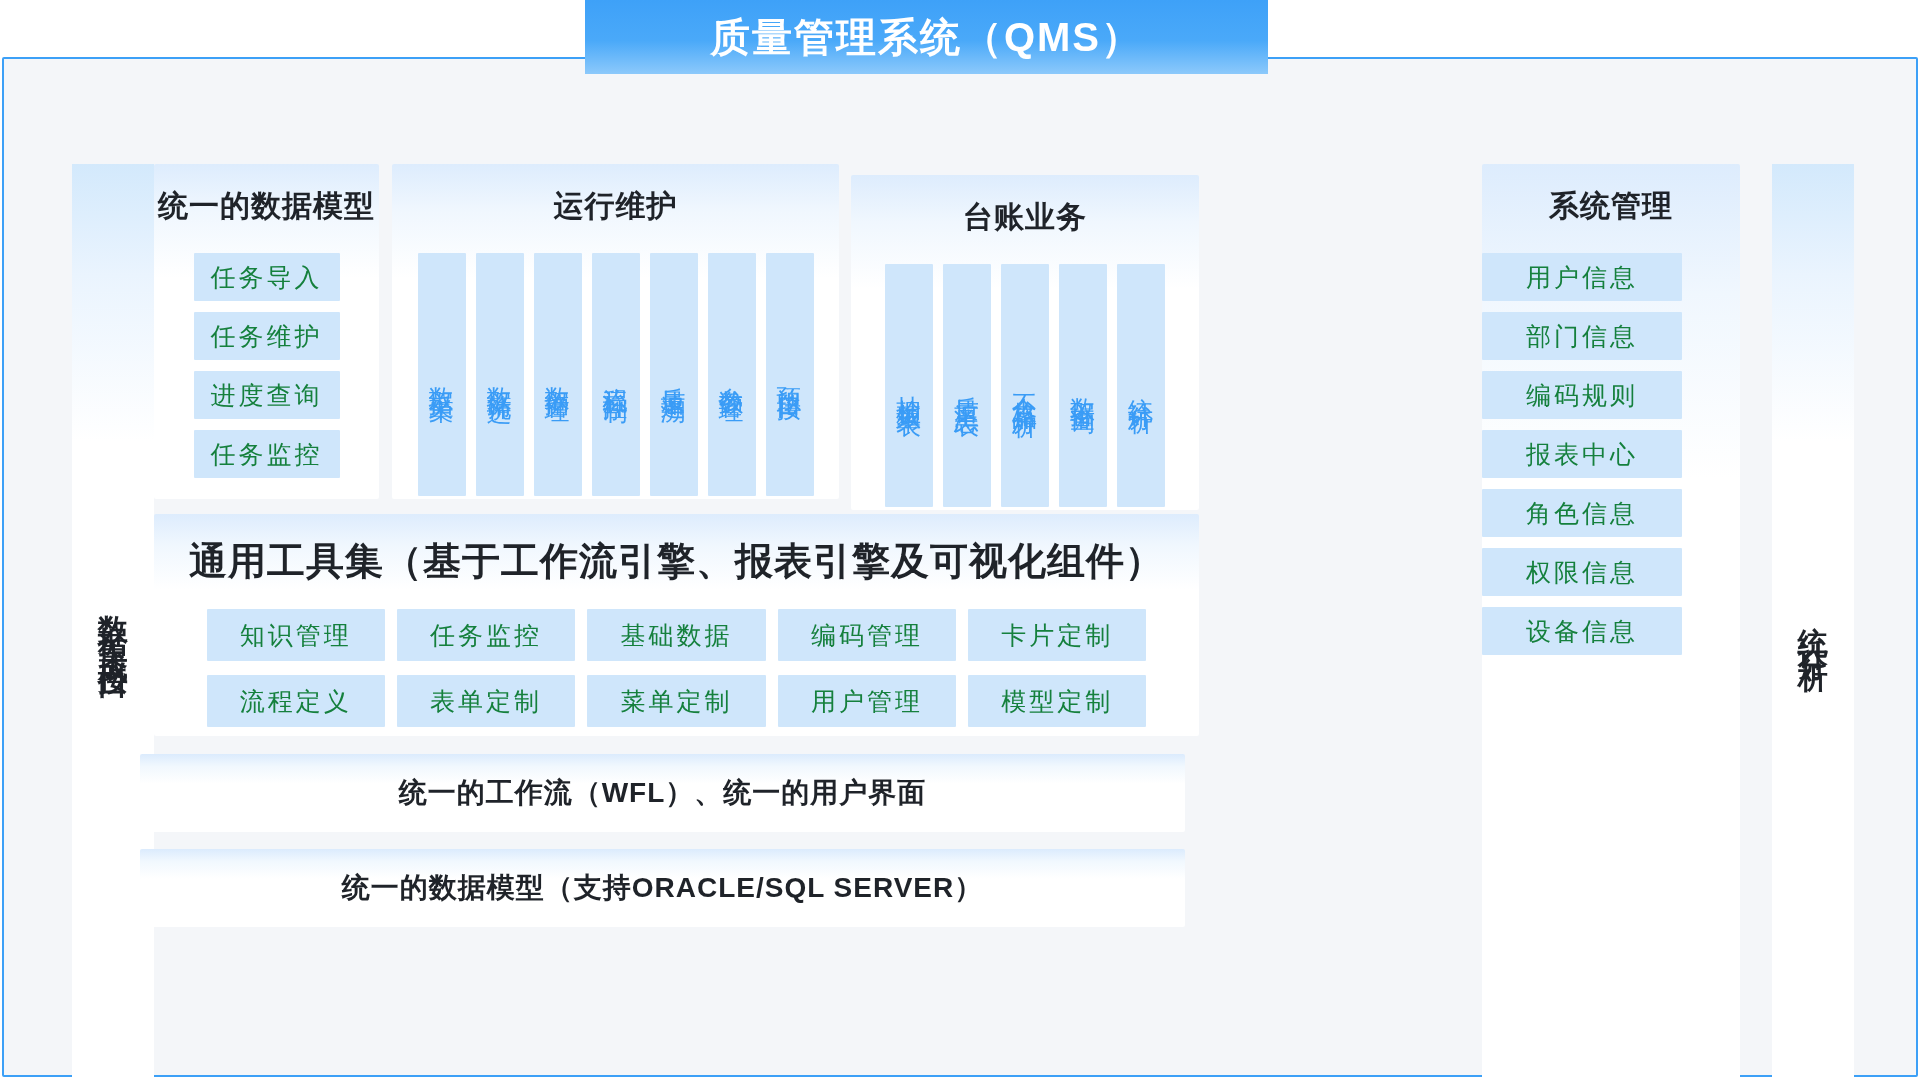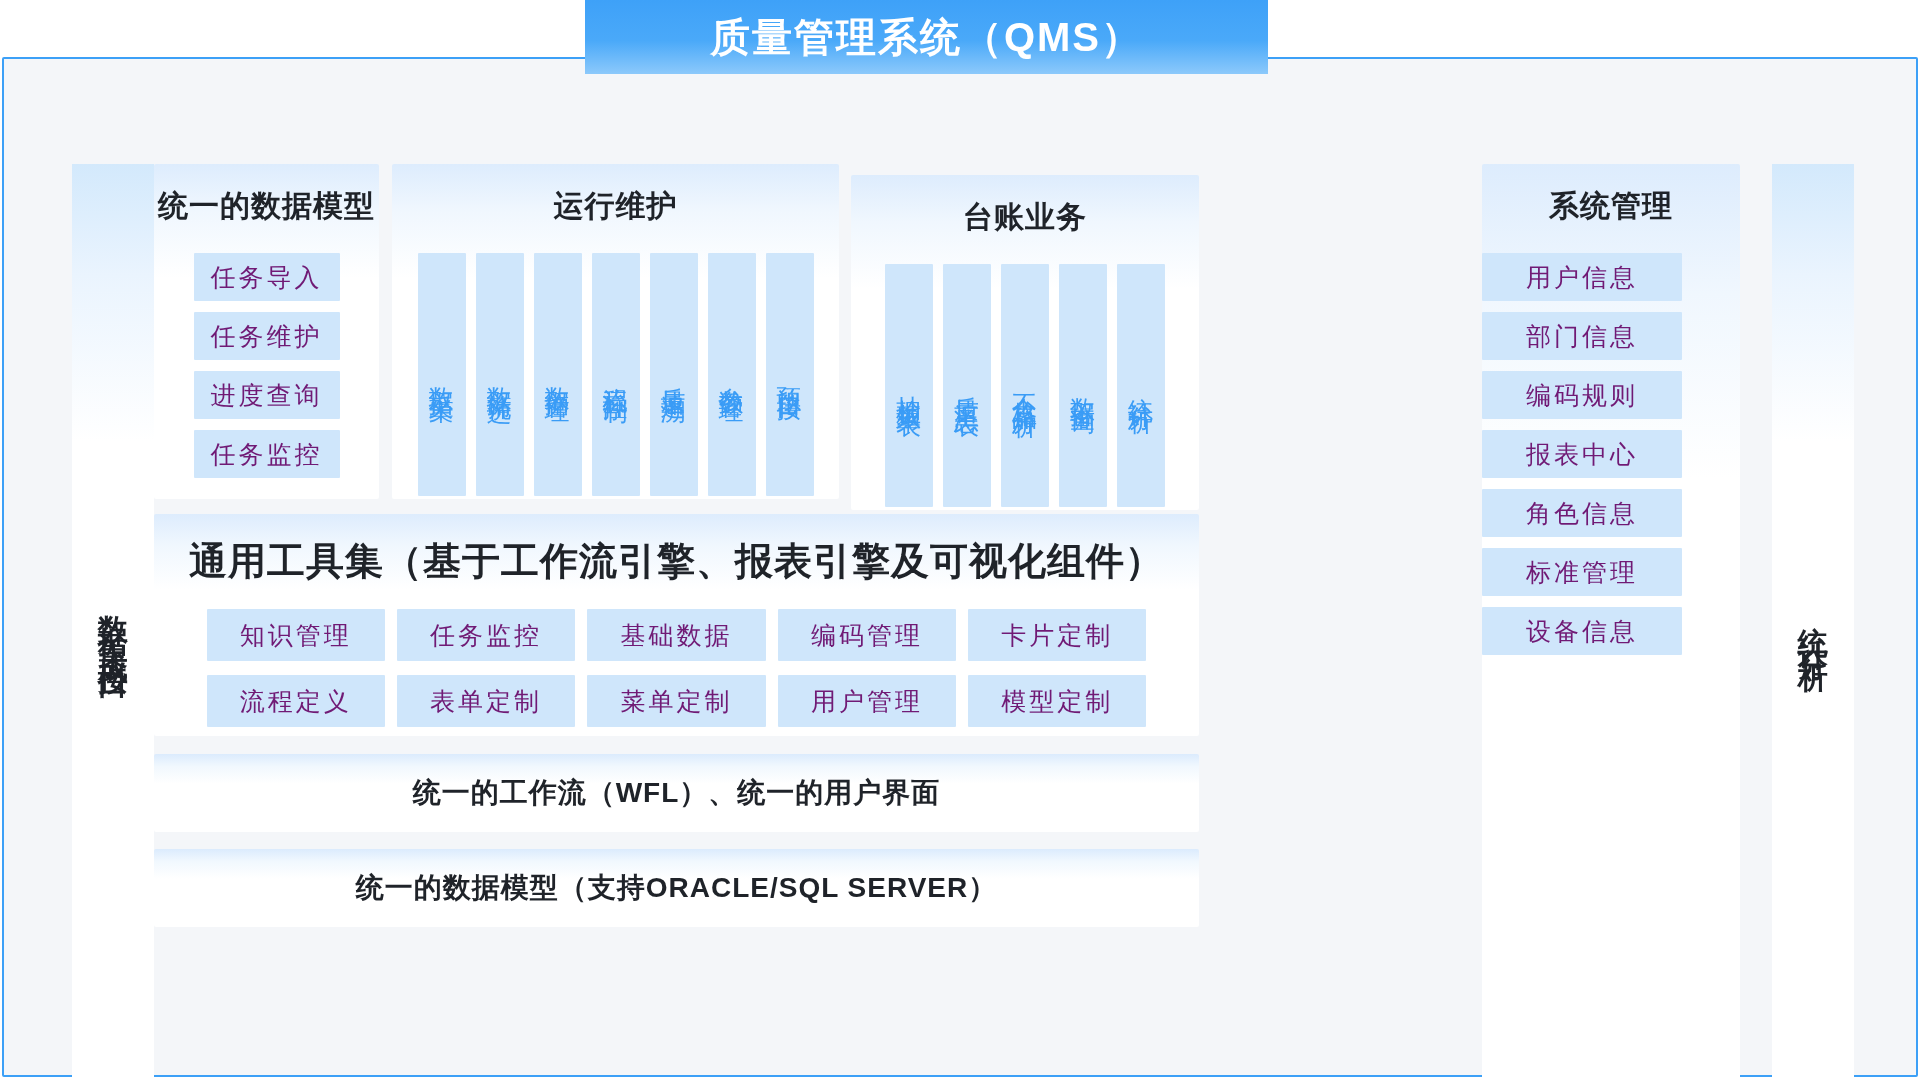--- a/index.html
+++ b/index.html
@@ -72,21 +72,21 @@
     font-size: 30px;
     font-weight: 700;
     color: #1f2329;
     letter-spacing: 1px;
     white-space: nowrap;
   }
 
   
   .chip {
     background: #cfe6fb;
-    color: #701a75;
+    color: #15803d;
     font-size: 25px;
     letter-spacing: 3px;
     display: flex;
     align-items: center;
     justify-content: center;
     white-space: nowrap;
     border-radius: 1px;
   }
 
   
@@ -151,21 +151,21 @@
     display: grid;
     grid-template-columns: repeat(5, 1fr);
     column-gap: 12px;
     row-gap: 14px;
   }
   #panel-tools .chip { height: 52px; }
 
   
   .bar {
     position: absolute;
-    left: 150px; width: 1045px;
+    left: 136px; width: 1045px;
     background: linear-gradient(180deg,#dbebfd 0%, #f1f8fe 16%, #ffffff 38%, #ffffff 100%);
     display: flex; align-items: center; justify-content: center;
     border-radius: 2px;
   }
   .bar .bar-txt {
     font-size: 28px;
     font-weight: 700;
     color: #1f2329;
     letter-spacing: 1px;
     white-space: nowrap;
@@ -249,21 +249,21 @@
   </div>
 
   <div class="panel" id="col-sys">
     <div class="panel-title">系统管理</div>
     <div class="chip-list">
       <div class="chip">用户信息</div>
       <div class="chip">部门信息</div>
       <div class="chip">编码规则</div>
       <div class="chip">报表中心</div>
       <div class="chip">角色信息</div>
-      <div class="chip">标准管理</div>
+      <div class="chip">权限信息</div>
       <div class="chip">设备信息</div>
     </div>
   </div>
 
   <div class="panel" id="panel-tools">
     <div class="panel-title">通用工具集（基于工作流引擎、报表引擎及可视化组件）</div>
     <div class="tool-grid">
       <div class="chip">知识管理</div>
       <div class="chip">任务监控</div>
       <div class="chip">基础数据</div>

